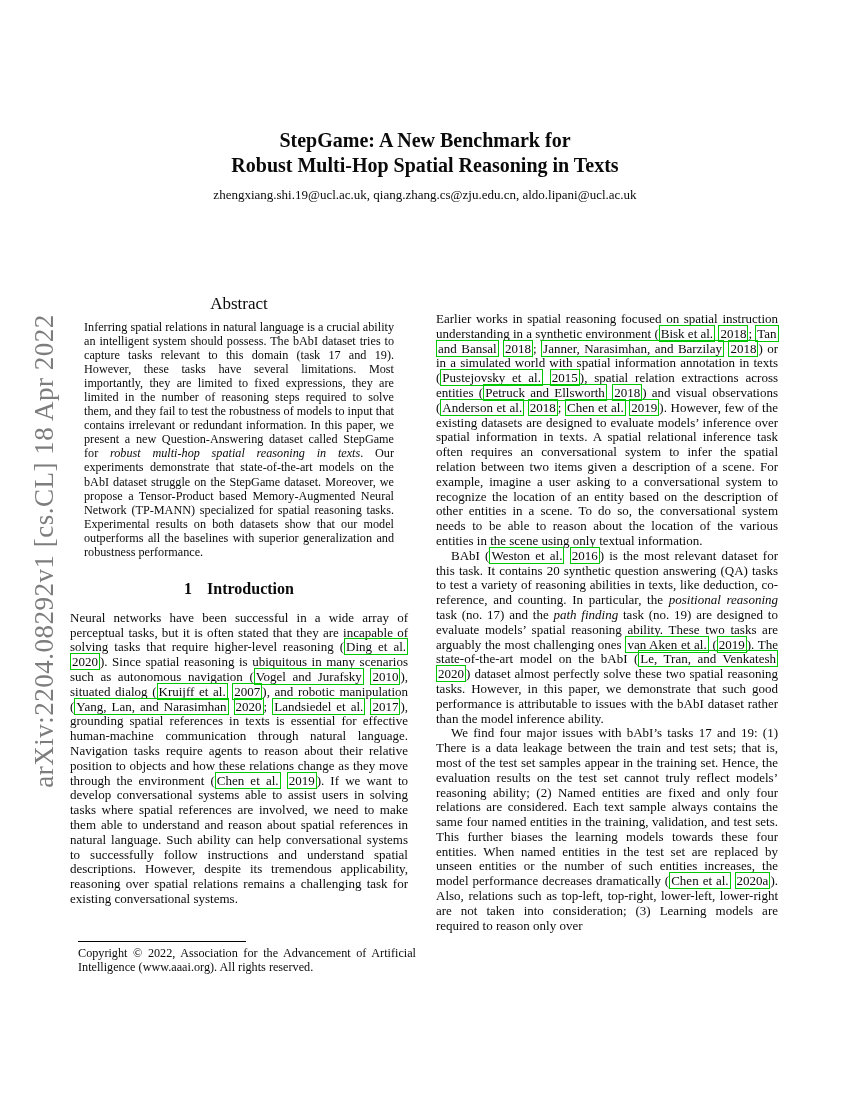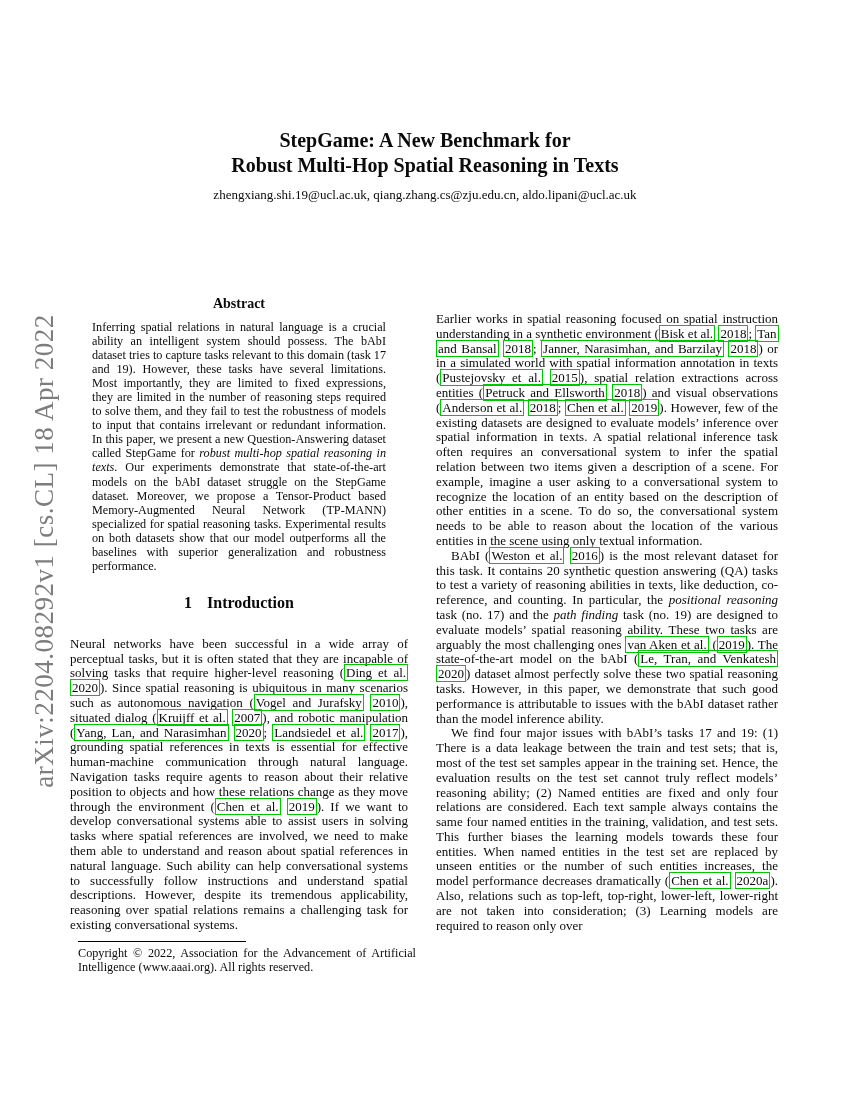--- a/index.html
+++ b/index.html
@@ -51,34 +51,34 @@
   }
   .affil-block { margin-top: 9px; font-size: 13.4px; line-height: 15.2px; }
   .emails { font-size: 13px; line-height: 15px; }
 
   
   .col-left  { position: absolute; left: 70px;  top: 296px; width: 338px; }
   .col-right { position: absolute; left: 436px; top: 296px; width: 342px; margin-top: 16px; }
 
   .abstract-heading {
     text-align: center;
-    font-weight: bold;
-    font-size: 14px;
+    font-weight: normal;
+    font-size: 17px;
     line-height: 16px;
     margin: 0 0 8px 0;
   }
   .abstract-text {
-    margin: 8px;
+    margin: 0;
     padding: 0 14px;
     font-size: 12.2px;
     line-height: 14.05px;
     text-align: justify;
   }
   .section-heading {
-    margin: 21px 0 25px 0;
+    margin: 21px 0 13px 0;
     text-align: center;
     font-size: 16px;
     font-weight: bold;
     line-height: 18px;
   }
   .sec-num { margin-right: 15px; }
   .body-para {
     margin: 0;
     font-size: 13px;
     line-height: 14.8px;

